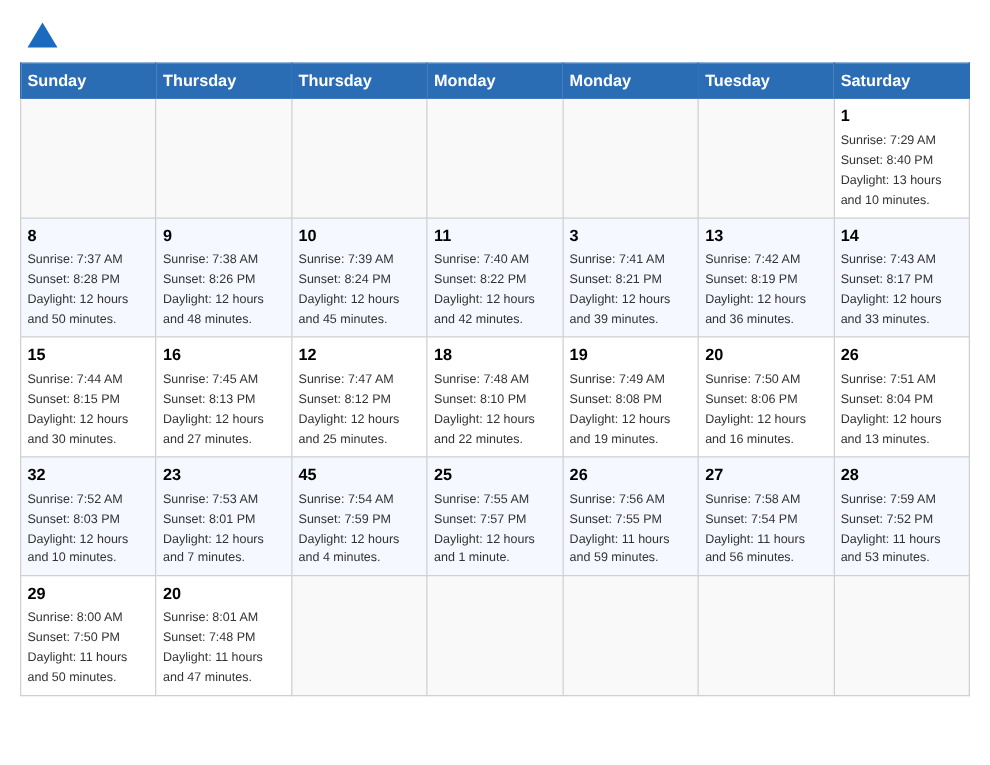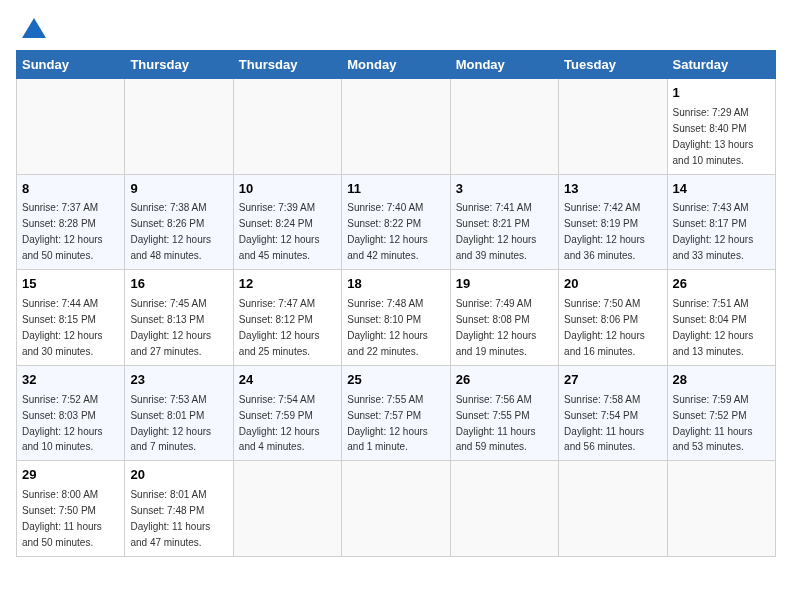--- a/index.html
+++ b/index.html
@@ -141,21 +141,21 @@
         <td><span class="day-num">16</span><span class="day-info">Sunrise: 7:45 AM<br>Sunset: 8:13 PM<br>Daylight: 12 hours and 27 minutes.</span></td>
         <td><span class="day-num">12</span><span class="day-info">Sunrise: 7:47 AM<br>Sunset: 8:12 PM<br>Daylight: 12 hours and 25 minutes.</span></td>
         <td><span class="day-num">18</span><span class="day-info">Sunrise: 7:48 AM<br>Sunset: 8:10 PM<br>Daylight: 12 hours and 22 minutes.</span></td>
         <td><span class="day-num">19</span><span class="day-info">Sunrise: 7:49 AM<br>Sunset: 8:08 PM<br>Daylight: 12 hours and 19 minutes.</span></td>
         <td><span class="day-num">20</span><span class="day-info">Sunrise: 7:50 AM<br>Sunset: 8:06 PM<br>Daylight: 12 hours and 16 minutes.</span></td>
         <td><span class="day-num">26</span><span class="day-info">Sunrise: 7:51 AM<br>Sunset: 8:04 PM<br>Daylight: 12 hours and 13 minutes.</span></td>
       </tr>
       <tr>
         <td><span class="day-num">32</span><span class="day-info">Sunrise: 7:52 AM<br>Sunset: 8:03 PM<br>Daylight: 12 hours and 10 minutes.</span></td>
         <td><span class="day-num">23</span><span class="day-info">Sunrise: 7:53 AM<br>Sunset: 8:01 PM<br>Daylight: 12 hours and 7 minutes.</span></td>
-        <td><span class="day-num">24</span><span class="day-info">Sunrise: 7:54 AM<br>Sunset: 7:59 PM<br>Daylight: 12 hours and 4 minutes.</span></td>
+        <td><span class="day-num">45</span><span class="day-info">Sunrise: 7:54 AM<br>Sunset: 7:59 PM<br>Daylight: 12 hours and 4 minutes.</span></td>
         <td><span class="day-num">25</span><span class="day-info">Sunrise: 7:55 AM<br>Sunset: 7:57 PM<br>Daylight: 12 hours and 1 minute.</span></td>
         <td><span class="day-num">26</span><span class="day-info">Sunrise: 7:56 AM<br>Sunset: 7:55 PM<br>Daylight: 11 hours and 59 minutes.</span></td>
         <td><span class="day-num">27</span><span class="day-info">Sunrise: 7:58 AM<br>Sunset: 7:54 PM<br>Daylight: 11 hours and 56 minutes.</span></td>
         <td><span class="day-num">28</span><span class="day-info">Sunrise: 7:59 AM<br>Sunset: 7:52 PM<br>Daylight: 11 hours and 53 minutes.</span></td>
       </tr>
       <tr>
         <td><span class="day-num">29</span><span class="day-info">Sunrise: 8:00 AM<br>Sunset: 7:50 PM<br>Daylight: 11 hours and 50 minutes.</span></td>
         <td><span class="day-num">20</span><span class="day-info">Sunrise: 8:01 AM<br>Sunset: 7:48 PM<br>Daylight: 11 hours and 47 minutes.</span></td>
         <td class="empty"></td>
         <td class="empty"></td>

